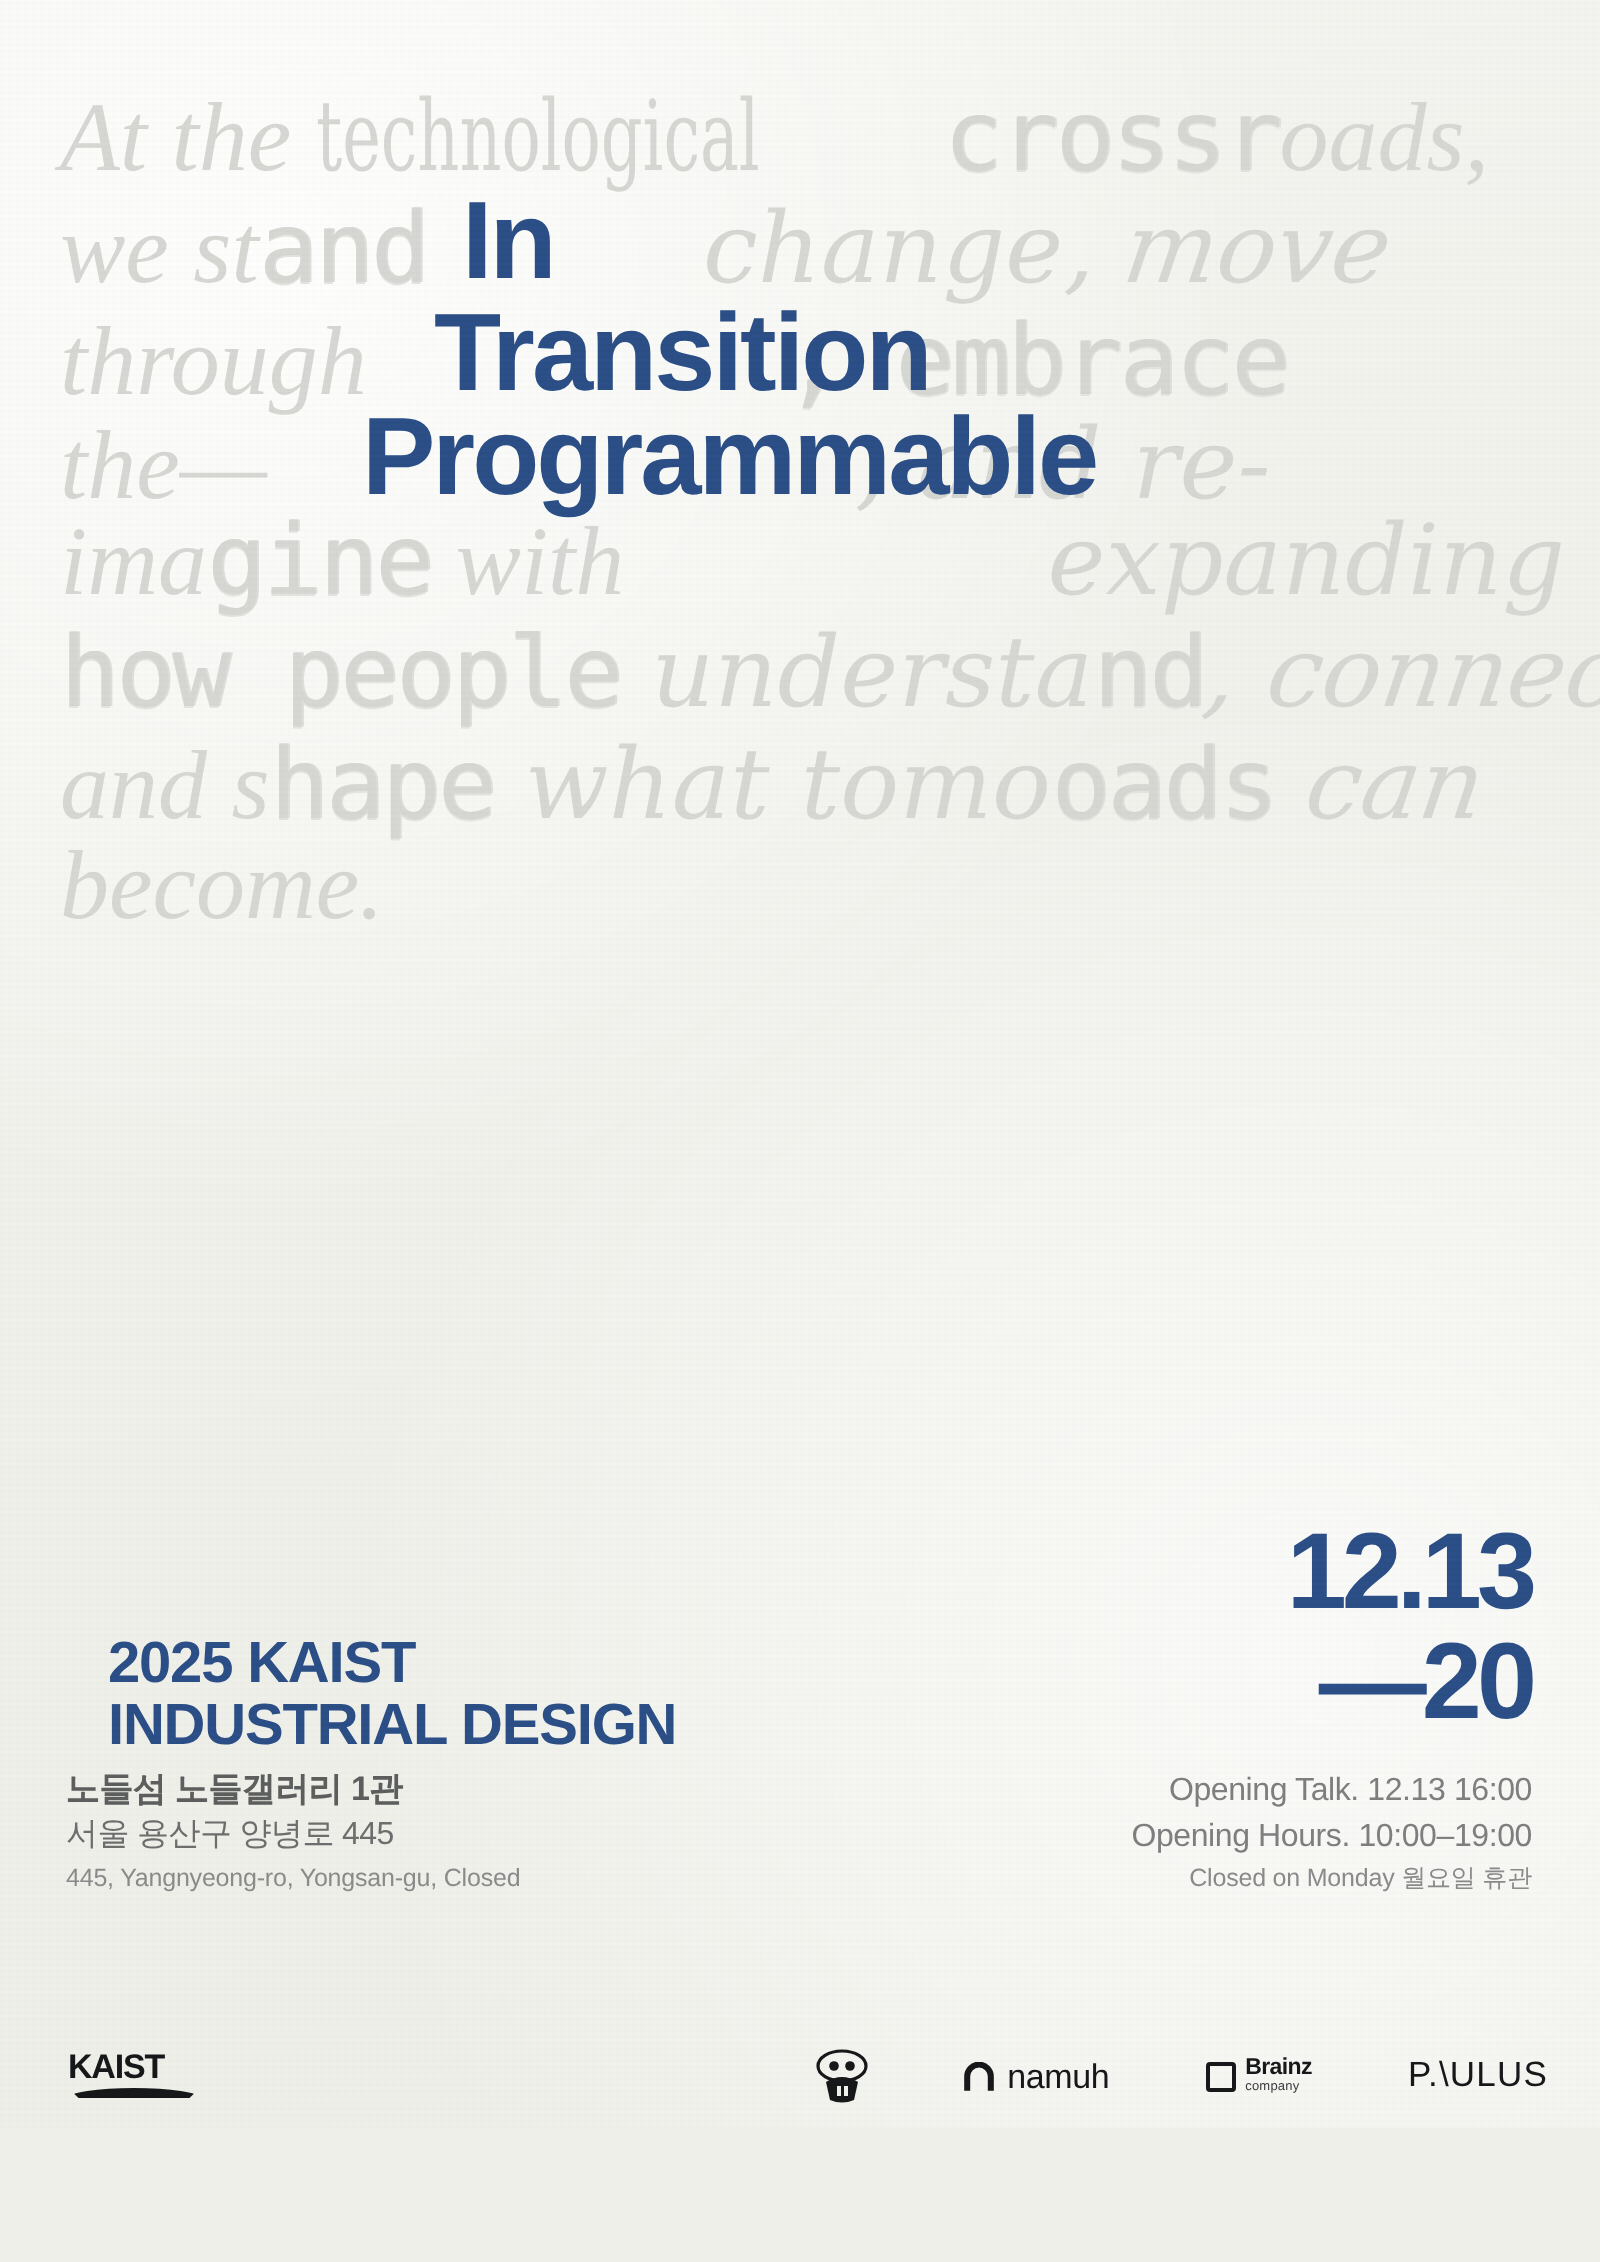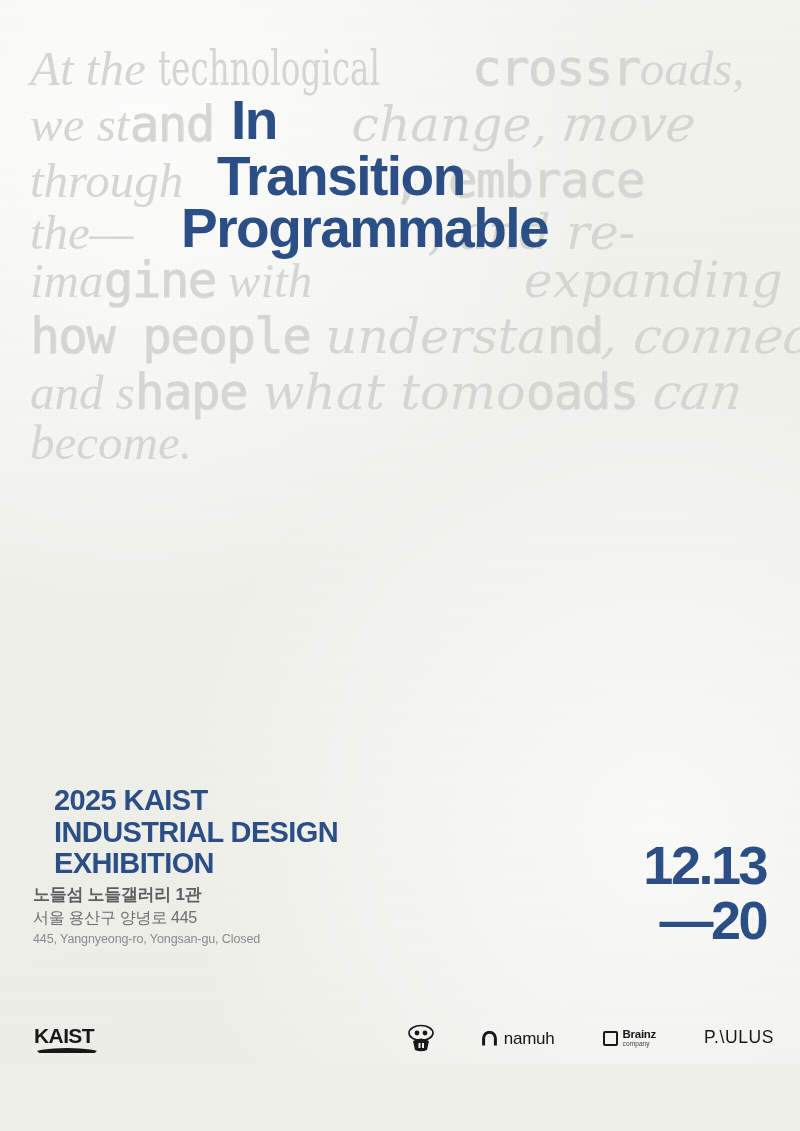--- a/index.html
+++ b/index.html
@@ -151,21 +151,21 @@
 
   
   #logo-kaist {
     position:absolute;
     left:34px; top:13px;
     width:66px; height:26px;
   }
   #kaist-word {
     font-family:"Liberation Sans", sans-serif;
     font-weight:bold;
-    font-size:21px;
+    font-size:17px;
     color:#16181a;
     letter-spacing:-0.6px;
     line-height:1;
   }
   #kaist-swoosh {
     margin-top:2px;
     width:66px; height:5px;
     background:#16181a;
     border-radius:50%/100% 100% 0 0;
     clip-path:polygon(0 0, 100% 0, 92% 100%, 8% 100%);
@@ -240,33 +240,37 @@
 
     <div class="fg-word" id="fg1">In</div>
     <div class="fg-word" id="fg2">Transition</div>
     <div class="fg-word" id="fg3">Programmable</div>
   </div>
 
   <div id="info-left">
     <div id="exhibition-title">
       <div>2025 KAIST</div>
       <div>INDUSTRIAL DESIGN</div>
-      <div>EXHIBITION</div>
     </div>
     <div id="venue">
       <div id="venue-name">노들섬 노들갤러리 1관</div>
       <div id="venue-addr-kr">서울 용산구 양녕로 445</div>
       <div id="venue-addr-en">445, Yangnyeong-ro, Yongsan-gu, Closed</div>
     </div>
   </div>
 
   <div id="info-right">
     <div id="date-range">
       <div>12.13</div>
       <div>—20</div>
+    </div>
+    <div id="schedule">
+      <div id="sched-talk">Opening Talk. 12.13 16:00</div>
+      <div id="sched-hours">Opening Hours. 10:00–19:00</div>
+      <div id="sched-closed">Closed on Monday 월요일 휴관</div>
     </div>
   </div>
 
   <div id="logo-bar">
 
     <div id="logo-kaist">
       <div id="kaist-word">KAIST</div>
       <div id="kaist-swoosh"></div>
     </div>
 

